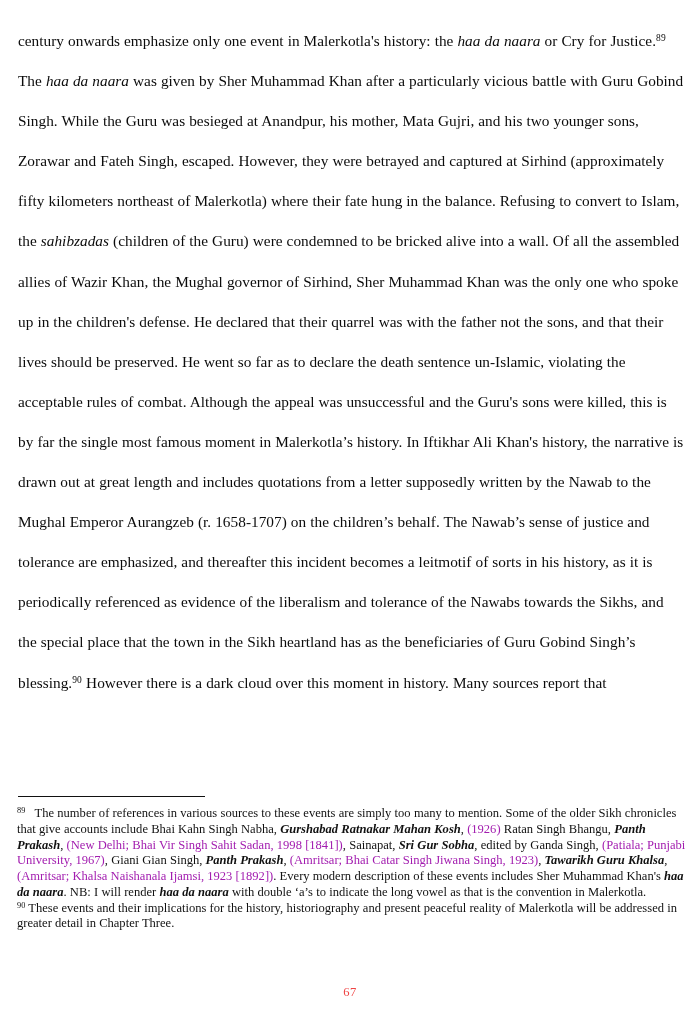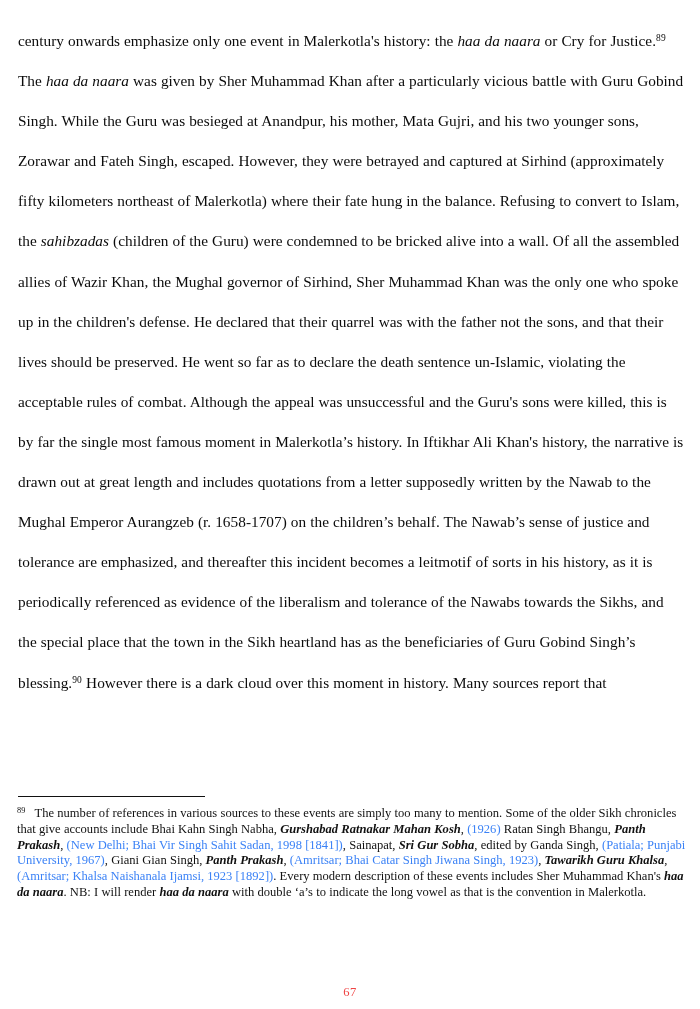--- a/index.html
+++ b/index.html
@@ -83,21 +83,21 @@
     font-style: italic;
     font-weight: bold;
   }
   .footnote sup.fnmark {
     font-size: 0.66em;
     line-height: 0;
     vertical-align: 0.46em;
   }
   .fn-gap::after { content: "\2002"; }
   
-  .pub { color: #3b82f6; margin-top: 12px; }
+  .pub { color: #a21caf; margin-top: 12px; }
 
   
   .page-number {
     position: absolute;
     left: 0;
     right: 0;
     top: 985px;
     text-align: center;
     font-size: 12.6px;
     line-height: 14px;
@@ -111,17 +111,18 @@
 <div class="page">
 
   <div class="body-block">
     <p class="body-para">century onwards emphasize only one event in Malerkotla's history: the <i>haa da naara</i> or Cry for Justice.<sup class="fn">89</sup>  The <i>haa da naara</i> was given by Sher Muhammad Khan after a particularly vicious battle with Guru Gobind Singh.  While the Guru was besieged at Anandpur, his mother, Mata Gujri, and his two younger sons, Zorawar and Fateh Singh, escaped.  However, they were betrayed and captured at Sirhind (approximately fifty kilometers northeast of Malerkotla) where their fate hung in the balance.  Refusing to convert to Islam, the <i>sahibzadas</i> (children of the Guru) were condemned to be bricked alive into a wall. Of all the assembled allies of Wazir Khan, the Mughal governor of Sirhind, Sher Muhammad Khan was the only one who spoke up in the children's defense.  He declared that their quarrel was with the father not the sons, and that their lives should be preserved.  He went so far as to declare the death sentence un-Islamic, violating the acceptable rules of combat.  Although the appeal was unsuccessful and the Guru's sons were killed, this is by far the single most famous moment in Malerkotla’s history.  In Iftikhar Ali Khan's history, the narrative is drawn out at great length and includes quotations from a letter supposedly written by the Nawab to the Mughal Emperor Aurangzeb (r. 1658-1707) on the children’s behalf.  The Nawab’s sense of justice and tolerance are emphasized, and thereafter this incident becomes a leitmotif of sorts in his history, as it is periodically referenced as evidence of the liberalism and tolerance of the Nawabs towards the Sikhs, and the special place that the town in the Sikh heartland has as the beneficiaries of Guru Gobind Singh’s blessing.<sup class="fn">90</sup>  However there is a dark cloud over this moment in history.  Many sources report that</p>
   </div>
 
   <div class="footnote-rule"></div>
 
   <div class="footnotes">
     <p class="footnote"><sup class="fnmark">89</sup><span class="fn-gap"></span> The number of references in various sources to these events are simply too many to mention.  Some of the older Sikh chronicles that give accounts include Bhai Kahn Singh Nabha, <i>Gurshabad Ratnakar Mahan Kosh</i>, <span class="pub">(1926)</span> Ratan Singh Bhangu, <i>Panth Prakash</i>, <span class="pub">(New Delhi; Bhai Vir Singh Sahit Sadan, 1998 [1841])</span>, Sainapat, <i>Sri Gur Sobha</i>, edited by Ganda Singh, <span class="pub">(Patiala; Punjabi University, 1967)</span>, Giani Gian Singh, <i>Panth Prakash</i>, <span class="pub">(Amritsar; Bhai Catar Singh Jiwana Singh, 1923)</span>, <i>Tawarikh Guru Khalsa</i>, <span class="pub">(Amritsar; Khalsa Naishanala Ijamsi, 1923 [1892])</span>. Every modern description of these events includes Sher Muhammad Khan's <i>haa da naara</i>.  NB: I will render <i>haa da naara</i> with double ‘a’s to indicate the long vowel as that is the convention in Malerkotla.</p>
+    <p class="footnote"><sup class="fnmark">90</sup> These events and their implications for the history, historiography and present peaceful reality of Malerkotla will be addressed in greater detail in Chapter Three.</p>
   </div>
 
   <div class="page-number">67</div>
 
 </div>
 
 </body></html>

